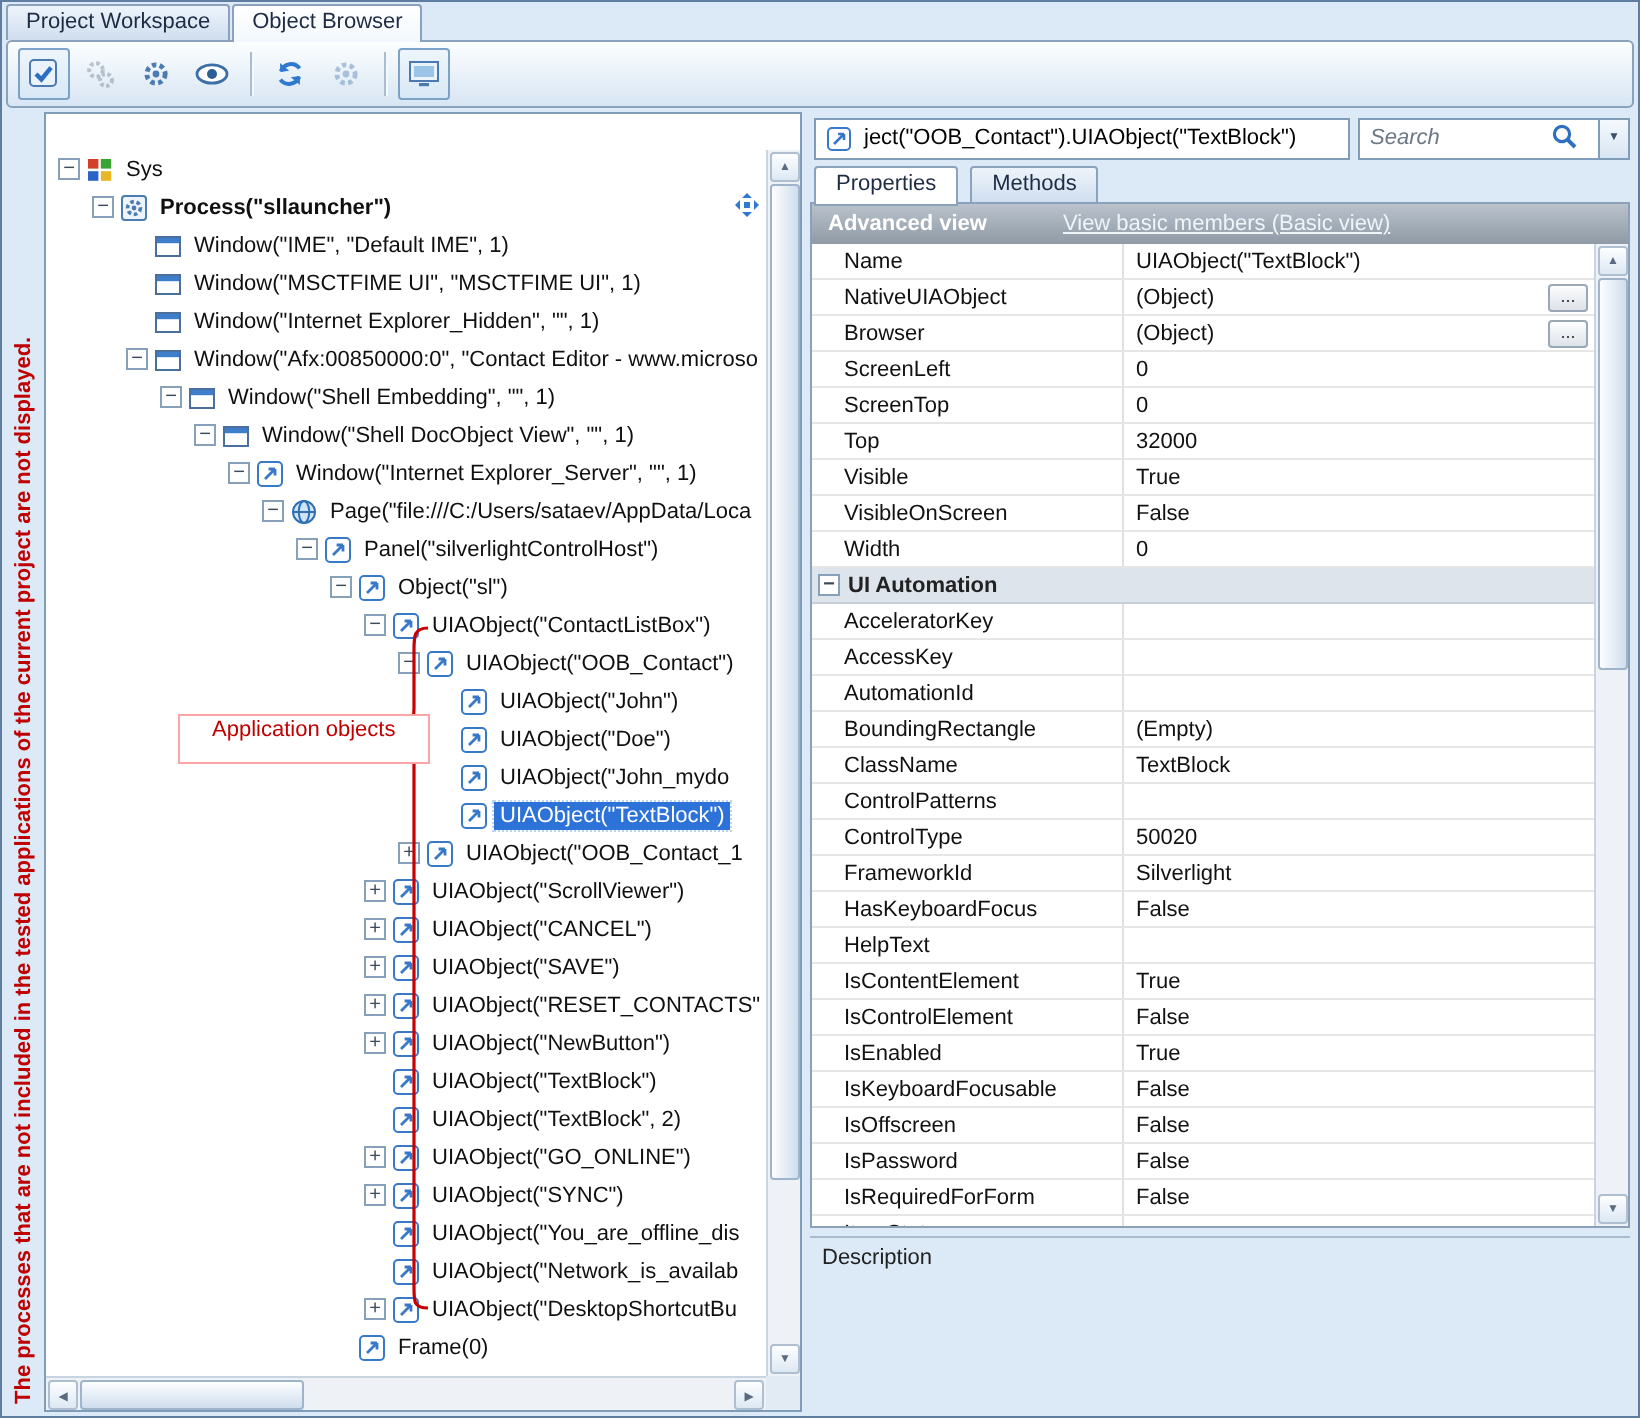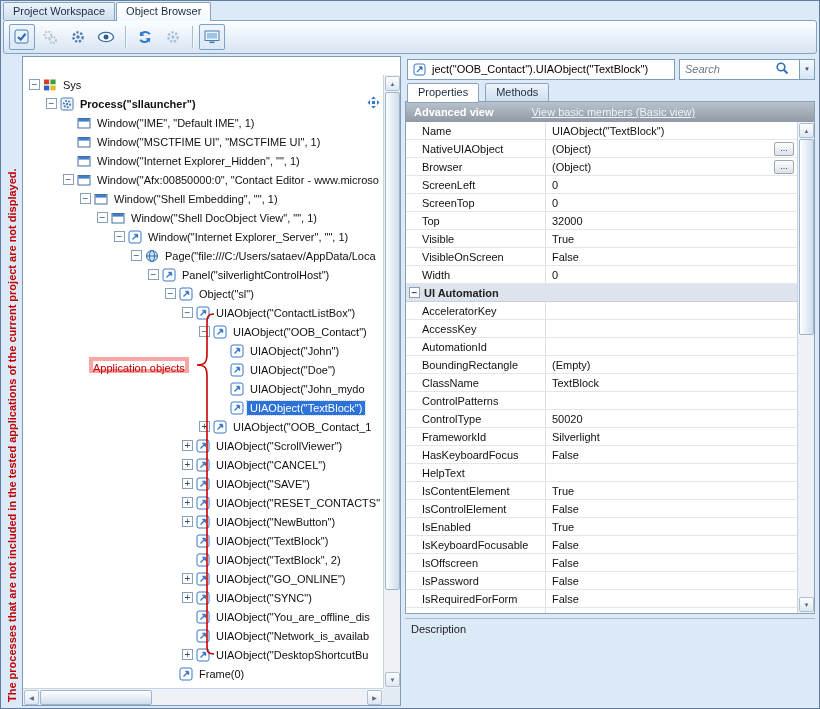--- a/index.html
+++ b/index.html
@@ -37,21 +37,21 @@
   .trow { height:19px; display:flex; align-items:center; white-space:nowrap; color:#101010; cursor:default; }
   .tbox { width:11px; height:11px; border:1px solid #87a1ba; background:#fff; color:#3a4a5c; flex:none;
           display:flex; align-items:center; justify-content:center; font-size:10px; line-height:1; margin-right:3px; }
   .tbox-spacer { width:14px; flex:none; }
   .ticon { width:14px; height:14px; flex:none; margin-right:3px; display:flex; align-items:center; justify-content:center; }
   .tlabel { padding:1px 3px; }
   .tlabel.b { font-weight:bold; }
   .trow.sel .tlabel { background:#2d72d9; color:#fff; outline:1px dotted #bcd4ee; }
 
   .brace { position:absolute; left:0; top:0; pointer-events:none; z-index:5; }
-  .ann-label { position:absolute; left:66px; top:282px; height:16px; line-height:14px; padding:0 0; border:4px solid #fca5a5;
+  .ann-label { position:absolute; left:66px; top:282px; height:25px; line-height:14px; padding:0 16px; border:1px solid #fca5a5;
                color:#c00000; background:#fff; z-index:6; }
   .sync-icon { position:absolute; left:344px; top:21px; z-index:4; }
 
   
   .sb-v { position:absolute; right:0; top:0; bottom:17px; width:17px; background:#eef2f7; border-left:1px solid #c9d4e1; }
   .sb-h { position:absolute; left:0; right:17px; bottom:0; height:17px; background:#eef2f7; border-top:1px solid #c9d4e1; }
   .sb-corner { position:absolute; right:0; bottom:0; width:17px; height:17px; background:#e2eaf3; }
   .sb-btn { position:absolute; width:15px; height:15px; left:1px; background:linear-gradient(#fdfeff,#dde8f3); border:1px solid #aebfd2;
             border-radius:2px; color:#5a6b80; font-size:6px; display:flex; align-items:center; justify-content:center; }
   .sb-h .sb-btn { top:1px; left:auto; }
@@ -74,21 +74,21 @@
   .ptab { padding:2px 10px; margin-right:6px; border:1px solid #8ba2bd; border-radius:2px 2px 0 0;
           background:linear-gradient(#eef4fb,#cfdeee); color:#1d2c44; }
   .ptab.active { background:#fff; margin-bottom:-1px; padding-bottom:3px; z-index:3; position:relative; }
 
   .grid-wrap { position:absolute; top:45px; left:2px; right:2px; height:513px; border:1px solid #8ca0b8; background:#fff; overflow:hidden; }
   .adv-header { height:20px; background:linear-gradient(#bac3cc,#8f9aa6); color:#fff; font-weight:bold;
                 display:flex; align-items:center; padding:0 8px; }
   .adv-link { margin-left:38px; font-weight:normal; color:#eff4f9; text-decoration:underline; cursor:pointer; }
   .grid-rows { position:absolute; top:20px; left:0; right:17px; bottom:0; overflow:hidden; }
   .prow { height:18px; display:flex; align-items:center; border-bottom:1px solid #e6e6e6; color:#111; }
-  .pname { width:140px; flex:none; padding-left:16px; border-right:1px solid #e0e0e0; overflow:hidden; white-space:nowrap; height:100%; display:flex; align-items:center; }
+  .pname { width:156px; flex:none; padding-left:16px; border-right:1px solid #e0e0e0; overflow:hidden; white-space:nowrap; height:100%; display:flex; align-items:center; }
   .pval { flex:1; padding:0 3px 0 6px; overflow:hidden; white-space:nowrap; display:flex; align-items:center; justify-content:space-between; height:100%; }
   .pellipsis { width:20px; height:14px; border:1px solid #9aa7b5; border-radius:2px; background:linear-gradient(#fdfdfd,#dde3ea);
                font-size:9px; line-height:11px; text-align:center; color:#333; flex:none; }
   .prow.section { background:#dde4ec; border-bottom:1px solid #c6cfda; font-weight:bold; color:#222; }
   .prow.section .tbox { margin:0 4px 0 3px; }
   .grid-sb { position:absolute; right:0; top:20px; bottom:0; width:17px; background:#eef2f7; border-left:1px solid #c9d4e1; }
 
   .desc-area { position:absolute; left:2px; right:2px; top:562px; bottom:0; border-top:1px solid #aabccf; }
   .desc-label { padding:4px 6px; color:#222; }
 </style>

